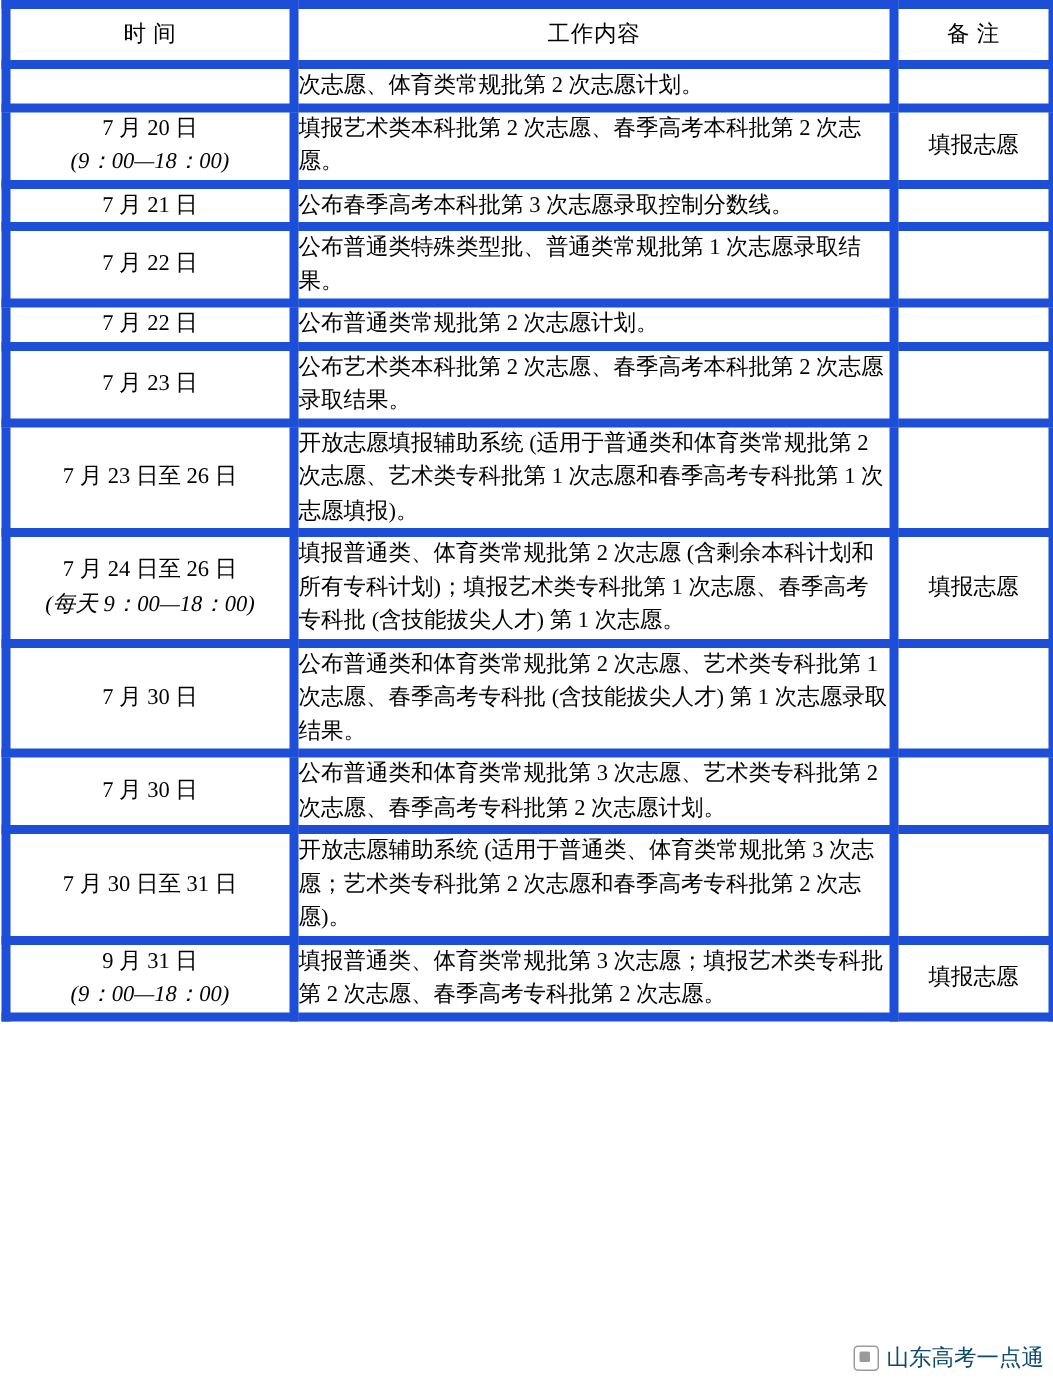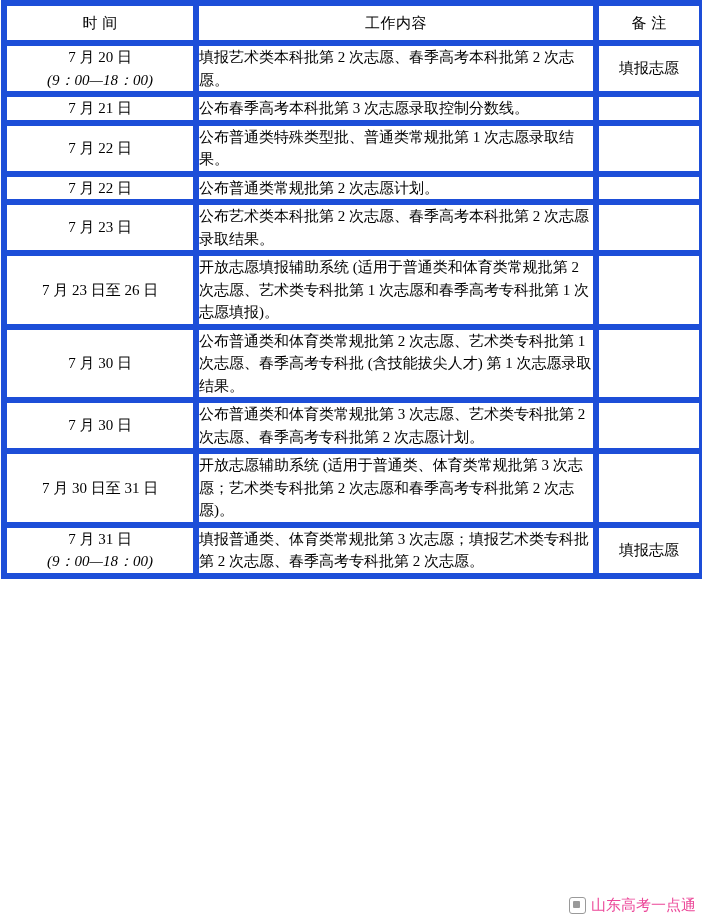--- a/index.html
+++ b/index.html
@@ -59,21 +59,21 @@
   td.remark {
     text-align: center;
     font-size: 15px;
   }
   .wm {
     position: absolute;
     right: 6px;
     bottom: 6px;
     font-family: "Liberation Sans", sans-serif;
     font-size: 15px;
-    color: #ec4899;
+    color: #0c4a6e;
     display: flex;
     align-items: center;
     gap: 5px;
     pointer-events: none;
   }
   .wm .wm-mark {
     display: inline-block;
     width: 15px;
     height: 15px;
     border: 1px solid #9a9a9a;
@@ -102,20 +102,25 @@
   </colgroup>
   <thead>
     <tr>
       <th class="hdr">时  间</th>
       <th class="hdr">工作内容</th>
       <th class="hdr">备  注</th>
     </tr>
   </thead>
   <tbody>
     <tr>
+      <td class="time"><span></span><span class="line2"></span></td>
+      <td class="content">次志愿、体育类常规批第 2 次志愿计划。</td>
+      <td class="remark"></td>
+    </tr>
+    <tr>
       <td class="time"><span>7 月 20 日</span><span class="line2">(9：00—18：00)</span></td>
       <td class="content">填报艺术类本科批第 2 次志愿、春季高考本科批第 2 次志愿。</td>
       <td class="remark">填报志愿</td>
     </tr>
     <tr>
       <td class="time"><span>7 月 21 日</span><span class="line2"></span></td>
       <td class="content">公布春季高考本科批第 3 次志愿录取控制分数线。</td>
       <td class="remark"></td>
     </tr>
     <tr>
@@ -132,36 +137,41 @@
       <td class="time"><span>7 月 23 日</span><span class="line2"></span></td>
       <td class="content">公布艺术类本科批第 2 次志愿、春季高考本科批第 2 次志愿录取结果。</td>
       <td class="remark"></td>
     </tr>
     <tr>
       <td class="time"><span>7 月 23 日至 26 日</span><span class="line2"></span></td>
       <td class="content">开放志愿填报辅助系统 (适用于普通类和体育类常规批第 2 次志愿、艺术类专科批第 1 次志愿和春季高考专科批第 1 次志愿填报)。</td>
       <td class="remark"></td>
     </tr>
     <tr>
+      <td class="time"><span>7 月 24 日至 26 日</span><span class="line2">(每天 9：00—18：00)</span></td>
+      <td class="content">填报普通类、体育类常规批第 2 次志愿 (含剩余本科计划和所有专科计划)；填报艺术类专科批第 1 次志愿、春季高考专科批 (含技能拔尖人才) 第 1 次志愿。</td>
+      <td class="remark">填报志愿</td>
+    </tr>
+    <tr>
       <td class="time"><span>7 月 30 日</span><span class="line2"></span></td>
       <td class="content">公布普通类和体育类常规批第 2 次志愿、艺术类专科批第 1 次志愿、春季高考专科批 (含技能拔尖人才) 第 1 次志愿录取结果。</td>
       <td class="remark"></td>
     </tr>
     <tr>
       <td class="time"><span>7 月 30 日</span><span class="line2"></span></td>
       <td class="content">公布普通类和体育类常规批第 3 次志愿、艺术类专科批第 2 次志愿、春季高考专科批第 2 次志愿计划。</td>
       <td class="remark"></td>
     </tr>
     <tr>
       <td class="time"><span>7 月 30 日至 31 日</span><span class="line2"></span></td>
       <td class="content">开放志愿辅助系统 (适用于普通类、体育类常规批第 3 次志愿；艺术类专科批第 2 次志愿和春季高考专科批第 2 次志愿)。</td>
       <td class="remark"></td>
     </tr>
     <tr>
-      <td class="time"><span>7 月 31 日</span><span class="line2">(9：00—18：00)</span></td>
+      <td class="time"><span>9 月 31 日</span><span class="line2">(9：00—18：00)</span></td>
       <td class="content">填报普通类、体育类常规批第 3 次志愿；填报艺术类专科批第 2 次志愿、春季高考专科批第 2 次志愿。</td>
       <td class="remark">填报志愿</td>
     </tr>
   </tbody>
 </table>
 
 <div class="wm">
   <span class="wm-mark"></span>
   <span>山东高考一点通</span>
 </div>

